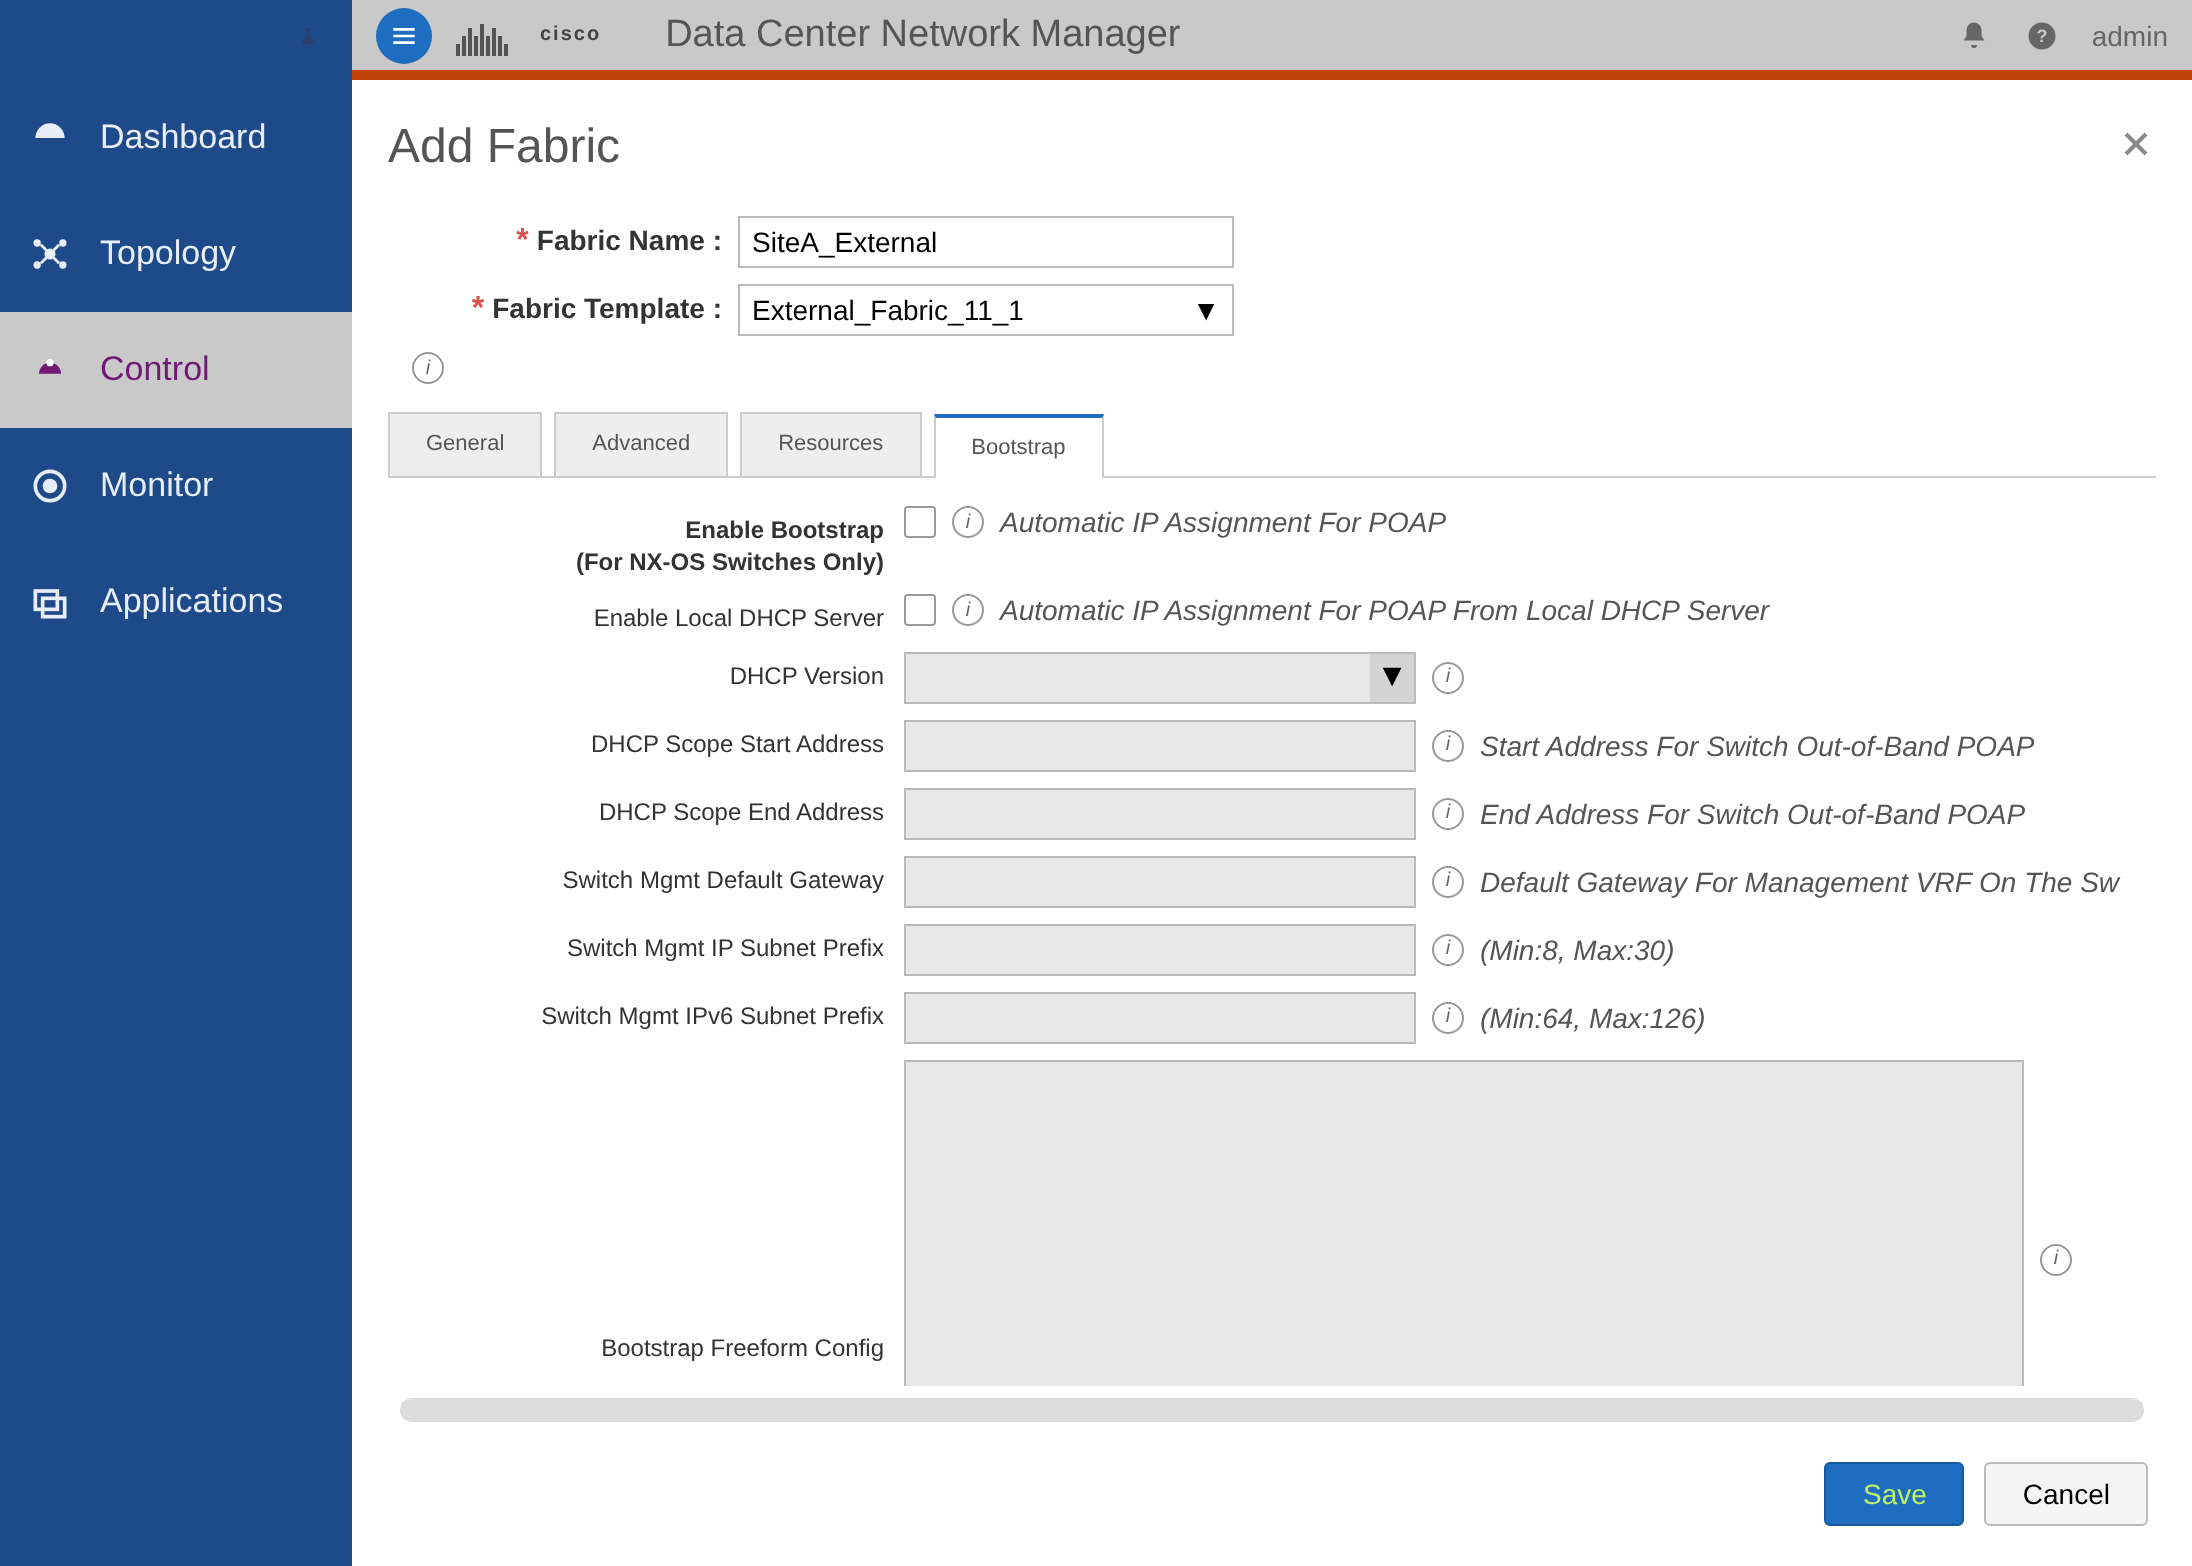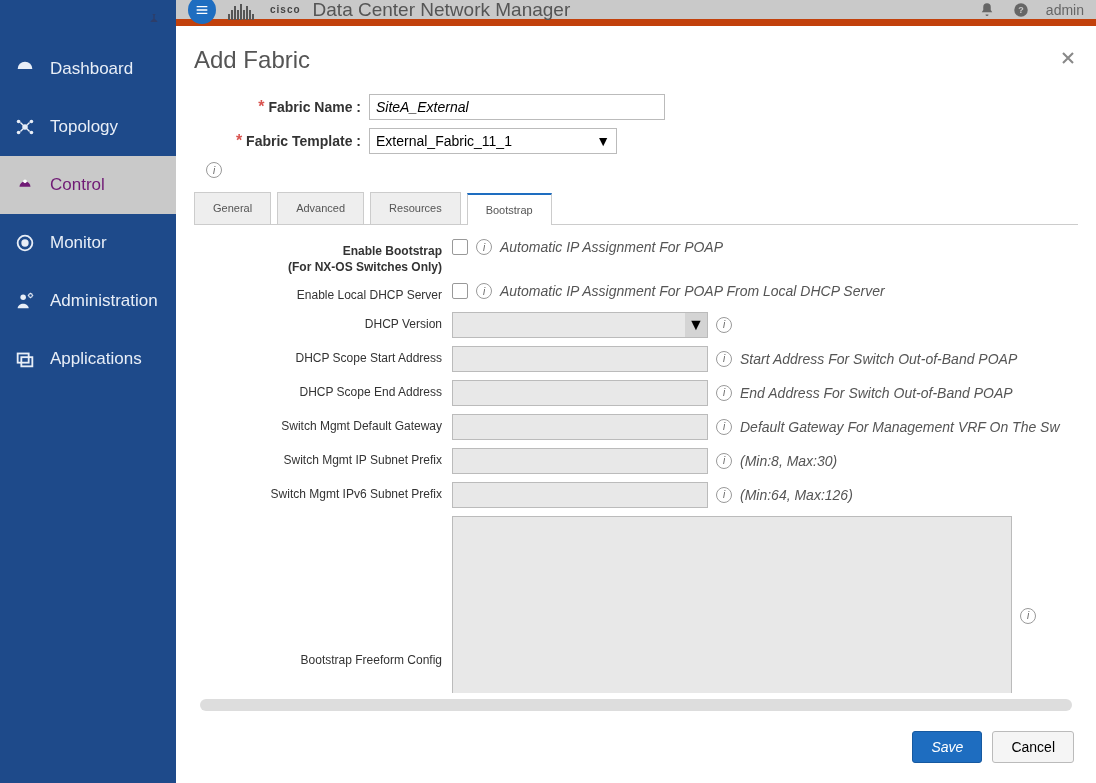--- a/index.html
+++ b/index.html
@@ -9,39 +9,39 @@
 
 
 .sidebar { width: 176px; background: #1e4a8a; color: #fff; display: flex; flex-direction: column; position: relative; }
 .pin-row { height: 40px; display: flex; align-items: center; justify-content: flex-end; padding-right: 14px; color: #2d3e6a; }
 .nav-item { display: flex; align-items: center; gap: 14px; padding: 18px 14px; font-size: 17px; color: #e8eef7; cursor: pointer; }
 .nav-item.active { background: #c9c9c9; color: #701a75; }
 .nav-item svg { width: 22px; height: 22px; flex-shrink: 0; }
 
 
 .main { flex: 1; display: flex; flex-direction: column; }
-.topbar { height: 26px; background: #c9c9c9; display: flex; align-items: center; padding: 0 12px; gap: 12px; border-bottom: 7px solid #c2410c; }
+.topbar { height: 40px; background: #c9c9c9; display: flex; align-items: center; padding: 0 12px; gap: 12px; border-bottom: 5px solid #c2410c; }
 .menu-circle { width: 28px; height: 28px; border-radius: 50%; background: #1e6dc0; display: flex; align-items: center; justify-content: center; color: #fff; }
 .cisco-logo { display: flex; align-items: flex-end; gap: 1px; height: 20px; }
 .cisco-logo .bar { width: 2px; background: #555; }
 .cisco-text { font-size: 10px; letter-spacing: 1px; color: #444; margin-left: 4px; font-weight: bold; }
-.app-title { font-size: 19px; color: #555; margin-left: 0; font-weight: 300; }
+.app-title { font-size: 19px; color: #555; margin-left: 20px; font-weight: 300; }
 .topbar-right { margin-left: auto; display: flex; align-items: center; gap: 16px; color: #666; font-size: 14px; }
 
 
 .modal-area { flex: 1; padding: 12px 12px 16px 12px; background: #fff; display: flex; flex-direction: column; overflow: hidden; }
 .modal-header { display: flex; align-items: center; padding: 8px 6px 20px 6px; }
 .modal-title { font-size: 24px; color: #555; font-weight: 300; }
 .close-x { margin-left: auto; color: #888; cursor: pointer; }
 
 .top-form { padding: 0 6px 14px 6px; }
 .field-row { display: flex; align-items: center; margin-bottom: 8px; }
 .field-label { width: 175px; text-align: right; font-size: 14px; font-weight: bold; color: #333; padding-right: 8px; }
 .req { color: #d9534f; margin-right: 4px; font-size: 16px; }
-.text-input { width: 296px; height: 26px; border: 1px solid #bbb; padding: 0 6px; font-size: 14px; font-style: italic; }
+.text-input { width: 248px; height: 26px; border: 1px solid #bbb; padding: 0 6px; font-size: 14px; }
 .select-wrap { width: 248px; height: 26px; border: 1px solid #bbb; display: flex; align-items: center; padding: 0 6px; font-size: 14px; background: #fff; position: relative; }
 .select-wrap .caret { margin-left: auto; }
 .info-hint { display: flex; align-items: center; gap: 6px; margin-left: 12px; color: #666; font-style: italic; }
 .info-icon { width: 16px; height: 16px; border: 1px solid #999; border-radius: 50%; display: inline-flex; align-items: center; justify-content: center; font-size: 10px; font-style: italic; color: #666; }
 
 
 .tabs { display: flex; border-bottom: 1px solid #ccc; margin: 0 6px; }
 .tab { padding: 9px 18px; border: 1px solid #ccc; border-bottom: none; margin-right: 6px; background: #eee; color: #555; font-size: 11px; cursor: pointer; }
 .tab.active { background: #fff; border-top: 2px solid #1e6dc0; position: relative; top: 1px; }
 
@@ -57,21 +57,21 @@
 .gray-select { width: 256px; height: 26px; border: 1px solid #bbb; background: #e8e8e8; display: flex; align-items: center; padding: 0 6px; position: relative; }
 .gray-select .seg-caret { margin-left: auto; background: #d4d4d4; width: 22px; height: 24px; display: flex; align-items: center; justify-content: center; margin-right: -6px; }
 .cfg-hint { font-style: italic; color: #555; font-size: 14px; }
 .freeform { width: 560px; height: 200px; border: 1px solid #bbb; background: #e8e8e8; resize: none; }
 
 .hscroll { height: 12px; background: #ddd; border-radius: 6px; margin: 6px 6px 0 6px; }
 
 
 .modal-footer { display: flex; justify-content: flex-end; gap: 10px; padding: 20px 10px 4px 10px; }
 .btn { padding: 7px 18px; border: 1px solid #bbb; background: #f5f5f5; border-radius: 3px; font-size: 14px; cursor: pointer; }
-.btn.primary { background: #1e6dc0; color: #ffffff; border-color: #1659a0; font-style: italic; }
+.btn.primary { background: #1e6dc0; color: #bef264; border-color: #1659a0; }
 
 
 .tab-scroll::-webkit-scrollbar { width: 10px; }
 .tab-scroll::-webkit-scrollbar-thumb { background: #ccc; border-radius: 5px; }
 </style>
 </head>
 <body>
 
 <div class="app">
 
@@ -104,29 +104,20 @@
           <circle cx="12" cy="8" r="2" fill="#fff"></circle>
         </svg>
       <span>Control</span>
     </div>
     <div class="nav-item">
       <svg viewBox="0 0 24 24" fill="none" stroke="currentColor" stroke-width="2">
           <circle cx="12" cy="12" r="8"></circle>
           <circle cx="12" cy="12" r="3" fill="currentColor"></circle>
         </svg>
       <span>Monitor</span>
-    </div>
-    <div class="nav-item">
-      <svg viewBox="0 0 24 24" fill="currentColor">
-          <circle cx="10" cy="8" r="3"></circle>
-          <path d="M4 20c0-3 3-5 6-5s6 2 6 5"></path>
-          <circle cx="18" cy="6" r="2" fill="none" stroke="currentColor" stroke-width="1.2"></circle>
-          <path d="M18 3v1M18 8v1M15 6h1M20 6h1" stroke="currentColor"></path>
-        </svg>
-      <span>Administration</span>
     </div>
     <div class="nav-item">
       <svg viewBox="0 0 24 24" fill="none" stroke="currentColor" stroke-width="2">
           <rect x="4" y="6" width="12" height="10"></rect>
           <rect x="8" y="10" width="12" height="10"></rect>
         </svg>
       <span>Applications</span>
     </div>
   </div>
 

